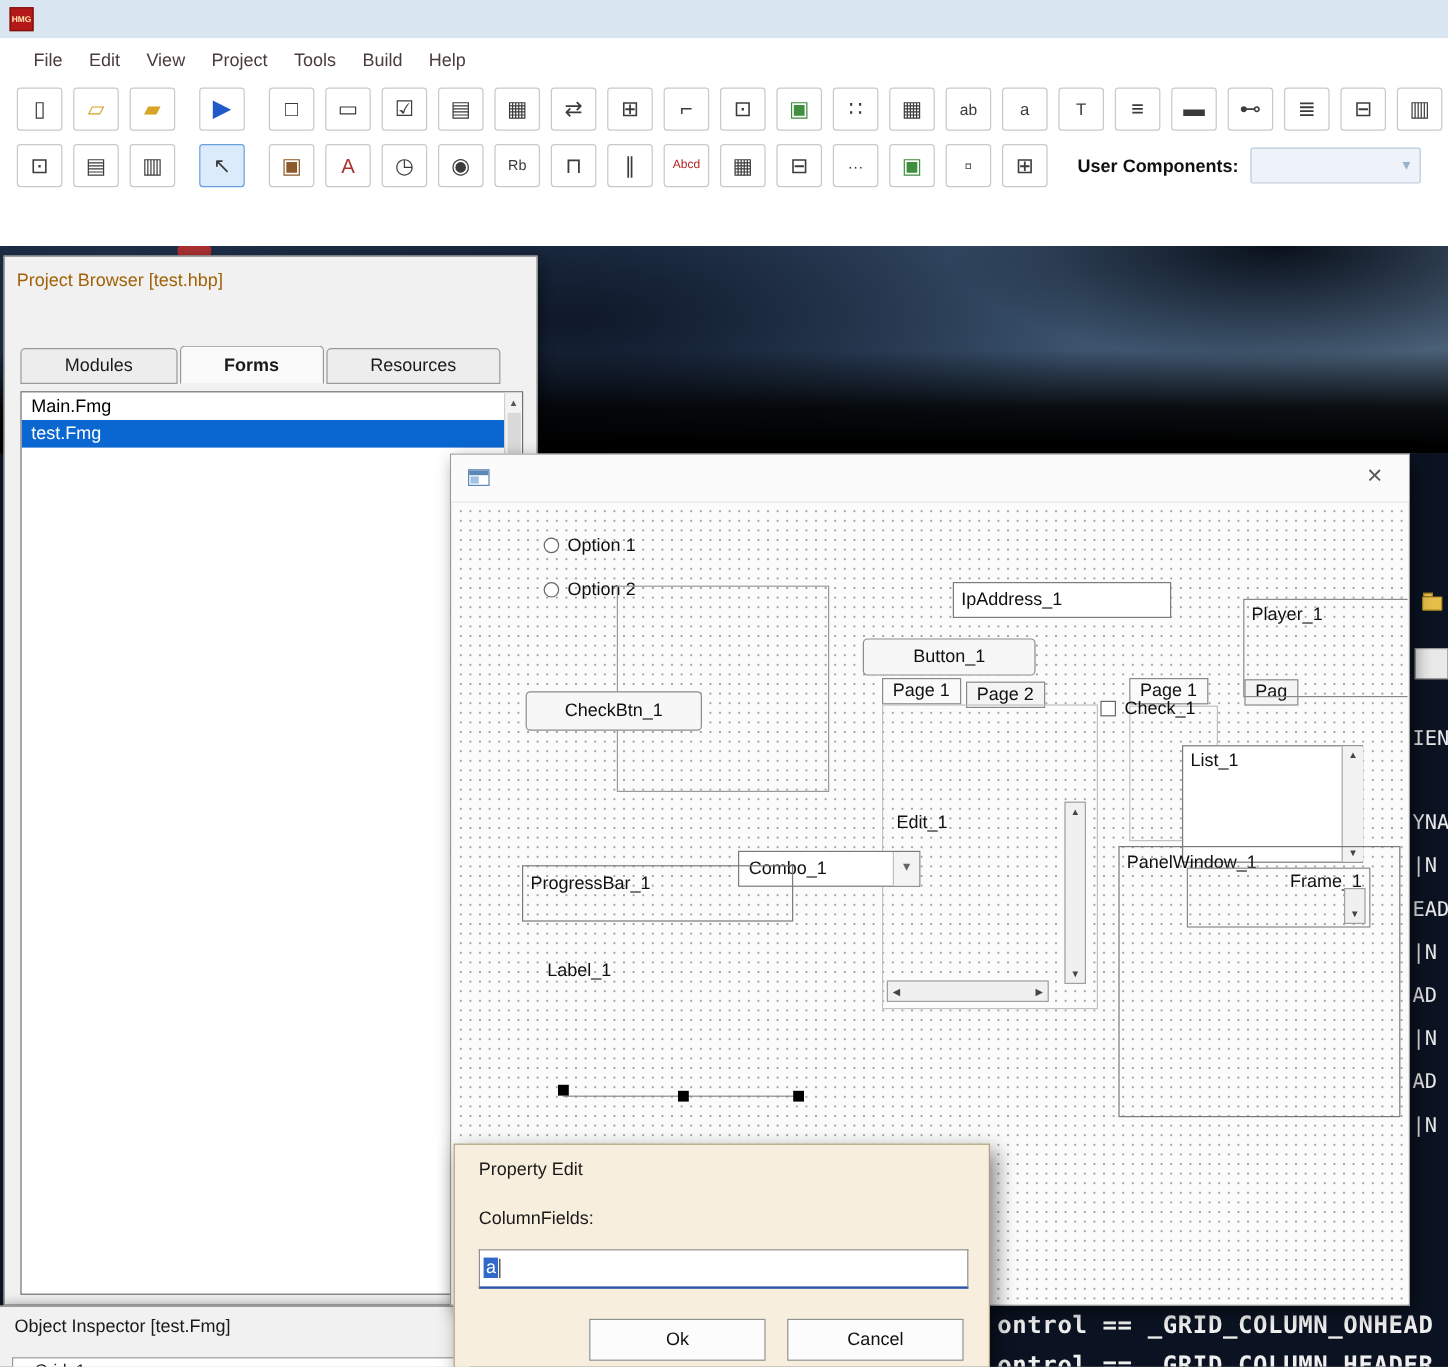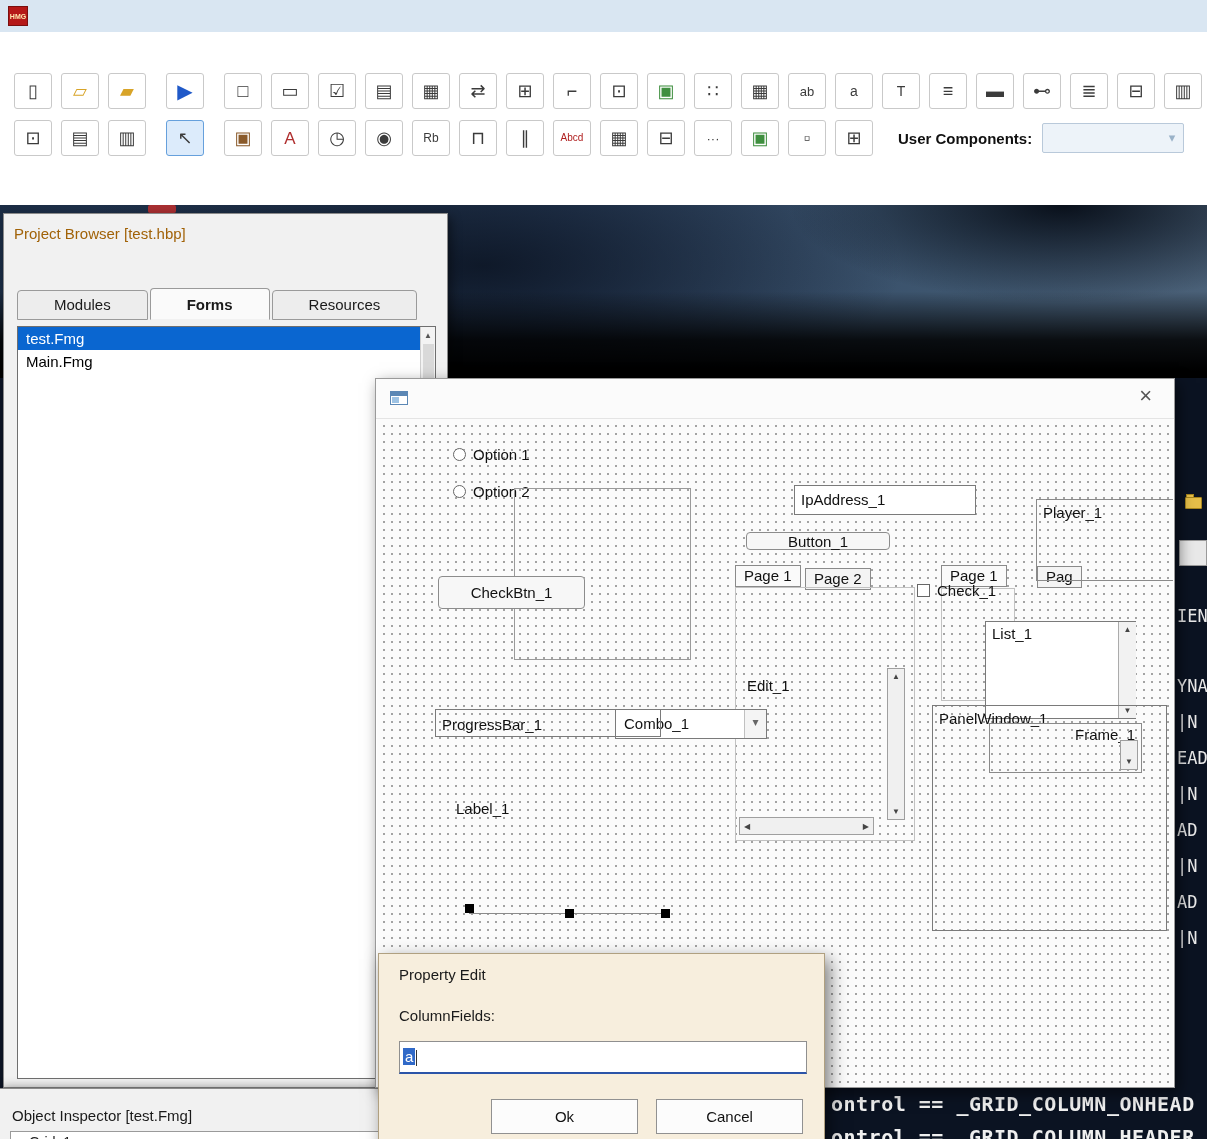--- a/index.html
+++ b/index.html
@@ -52,21 +52,21 @@
   .pb-tab.active{background:#fafafa;font-weight:bold;border-bottom-color:#f1f1f1;margin-top:-2px;padding-top:7px;}
   .pb-list{position:absolute;left:13px;top:112px;width:419px;height:753px;background:#fff;border:1px solid #6f6f6f;overflow:hidden;}
   .pb-item{height:23px;line-height:23px;padding-left:8px;font-size:15px;color:#000;}
   .pb-item.selected{background:#0a66d0;color:#fff;}
   .pb-scroll{position:absolute;right:0;top:0;width:15px;height:100%;background:#f3f3f3;border-left:1px solid #cfcfcf;}
   .pb-scroll .sarr{display:block;text-align:center;font-size:8px;color:#555;padding-top:4px;}
   .sthumb{width:11px;height:46px;background:#d9d9d9;margin:4px auto 0;}
 
   
   .oi{position:absolute;left:-1px;top:1088px;width:393px;height:62px;background:#f1f1f1;border:1px solid #8a8a8a;box-shadow:3px 0 10px rgba(0,0,0,.45);z-index:3;}
-  .oi-title{padding:18px 0 0 12px;font-size:15px;color:#1a1a1a;}
+  .oi-title{padding:8px 0 0 12px;font-size:15px;color:#1a1a1a;}
   .oi-row{position:absolute;left:10px;top:42px;width:370px;height:22px;background:#fff;border:1px solid #9a9a9a;font-size:14px;padding:2px 0 0 18px;color:#222;}
 
   
   .fd{position:absolute;left:375px;top:378px;width:800px;height:710px;background:#fff;border:1px solid #9a9a9a;box-shadow:4px 5px 14px rgba(0,0,0,.5);z-index:4;}
   .fd-title{position:absolute;left:0;top:0;width:100%;height:40px;background:#fbfbfb;border-bottom:1px solid #e4e4e4;}
   .fd-icon{position:absolute;left:14px;top:12px;width:18px;height:14px;border:1px solid #5b87b5;background:#fff;}
   .fd-icon::before{content:"";position:absolute;left:0;top:0;width:100%;height:4px;background:#5b87b5;}
   .fd-icon::after{content:"";position:absolute;left:1px;top:5px;width:7px;height:6px;background:#9ec3e4;}
   .fd-close{position:absolute;right:22px;top:4px;font-size:22px;color:#555;}
   .fd-canvas{position:absolute;left:1px;top:40px;width:796px;height:668px;overflow:hidden;background:#fbfbfb;background-image:radial-gradient(#a3a3a3 1px,transparent 1.2px);background-size:8px 8px;background-position:3px 3px;}
@@ -74,21 +74,21 @@
   .ctl{position:absolute;font-size:15px;color:#111;}
   .lblrow{display:flex;align-items:center;gap:7px;}
   .radio-circle{width:13px;height:13px;border:1px solid #666;border-radius:50%;background:#fff;flex:none;}
   .checkbox-sq{width:13px;height:13px;border:1px solid #666;background:#fff;flex:none;}
   .c-opt1{left:76px;top:27px;}
   .c-opt2{left:76px;top:64px;}
   .c-gridbox{left:137px;top:69px;width:177px;height:172px;border:1px solid #9a9a9a;}
   .btnlike{border:1px solid #8c8c8c;border-radius:4px;background:#f7f7f7;display:flex;align-items:center;justify-content:center;}
   .c-checkbtn{left:61px;top:157px;width:147px;height:33px;}
   .c-ip{left:417px;top:66px;width:182px;height:30px;background:#fff;border:1px solid #7a7a7a;padding:5px 0 0 6px;}
-  .c-btn1{left:369px;top:113px;width:144px;height:18px;}
+  .c-btn1{left:342px;top:113px;width:144px;height:31px;}
   .c-tab1{left:358px;top:146px;width:182px;height:277px;}
   .tab-a{position:absolute;font-size:15px;padding:1px 8px 2px;border:1px solid #8a8a8a;background:#f4f4f4;white-space:nowrap;}
   .c-tab1 .ta1{left:0;top:0;background:#fafafa;}
   .c-tab1 .ta2{left:70px;top:3px;}
   .tab-body{position:absolute;left:0;top:22px;width:180px;height:254px;border:1px solid #c2c2c2;}
   .edit-lbl{position:absolute;left:12px;top:112px;}
   .vscroll{position:absolute;width:18px;background:#f0f0f0;border:1px solid #9f9f9f;}
   .vscroll .sarr{position:absolute;left:0;width:100%;text-align:center;font-size:8px;color:#444;}
   .vscroll .top{top:3px;}
   .vscroll .bot{bottom:3px;}
@@ -101,21 +101,21 @@
   .c-tab2{left:564px;top:146px;width:150px;height:140px;}
   .c-tab2 .ta1{left:0;top:0;background:#fafafa;}
   .c-tab2 .ta2{left:96px;top:1px;}
   .tab-body2{position:absolute;left:0;top:23px;width:74px;height:113px;border:1px solid #c2c2c2;}
   .c-player{left:659px;top:80px;width:150px;height:82px;border:1px solid #8a8a8a;padding:4px 0 0 6px;}
   .c-check1{left:540px;top:163px;}
   .c-list1{left:608px;top:202px;width:151px;height:98px;background:#fff;border:1px solid #7a7a7a;padding:3px 0 0 6px;}
   .c-list1 .vscroll{left:132px;top:0;height:96px;border:none;border-left:1px solid #ababab;background:#f2f2f2;}
   .c-combo{left:238px;top:290px;width:152px;height:30px;background:#fff;border:1px solid #7a7a7a;padding:5px 0 0 8px;}
   .combo-dd{position:absolute;right:0;top:0;width:22px;height:28px;background:#f4f4f4;border-left:1px solid #c0c0c0;text-align:center;color:#666;font-size:12px;padding-top:5px;}
-  .c-prog{left:58px;top:290px;width:226px;height:28px;border:1px solid #7a7a7a;padding:6px 0 0 6px;}
+  .c-prog{left:58px;top:302px;width:226px;height:47px;border:1px solid #7a7a7a;padding:6px 0 0 6px;}
   .c-panel{left:555px;top:286px;width:235px;height:226px;border:1px solid #7a7a7a;padding:4px 0 0 6px;}
   .c-frame{left:612px;top:304px;width:153px;height:50px;border:1px solid #8a8a8a;}
   .frame-lbl{position:absolute;left:46px;top:2px;padding:0 3px;margin-left:36px;}
   .c-frame .vscroll{left:130px;top:16px;height:30px;}
   .c-label1{left:79px;top:381px;}
   .handle{position:absolute;width:9px;height:9px;background:#000;}
   .h1{left:88px;top:485px;}
   .h2{left:188px;top:490px;}
   .h3{left:284px;top:490px;}
   .sel-line{position:absolute;left:92px;top:494px;width:196px;height:1px;background:#8a8a8a;}
@@ -133,20 +133,30 @@
 </style>
 </head>
 <body>
 
 <div class="screen">
 
   <div class="titlebar">
     <div class="logo">HMG</div>
   </div>
 
+  <div class="menubar">
+
+  <span class="menu-item">File</span>
+      <span class="menu-item">Edit</span>
+      <span class="menu-item">View</span>
+      <span class="menu-item">Project</span>
+      <span class="menu-item">Tools</span>
+      <span class="menu-item">Build</span>
+      <span class="menu-item">Help</span>
+    </div>
 
   <div class="toolbar tb1">
 
   <button class="tb-btn">
         <span class="glyph">▯</span>
       </button>
       <button class="tb-btn">
         <span class="glyph" style="color: rgb(216, 164, 40);">▱</span>
       </button>
       <button class="tb-btn" style="margin-right: 20px;">
@@ -314,22 +324,22 @@
     <div class="pb-title">Project Browser [test.hbp]</div>
     <div class="pb-tabs pb-tabs2">
 
     <span class="pb-tab">Modules</span>
         <span class="pb-tab active">Forms</span>
         <span class="pb-tab">Resources</span>
       </div>
     <div class="pb-list">
       <div>
 
-      <div class="pb-item selected">test.Fmg</div>
-          <div class="pb-item">Main.Fmg</div>
+      <div class="pb-item">Main.Fmg</div>
+          <div class="pb-item selected">test.Fmg</div>
         </div>
       <div class="pb-scroll">
         <span class="sarr">▲</span>
         <div class="sthumb"></div>
       </div>
     </div>
   </div>
 
   <div class="oi">
     <div class="oi-title">Object Inspector [test.Fmg]</div>

